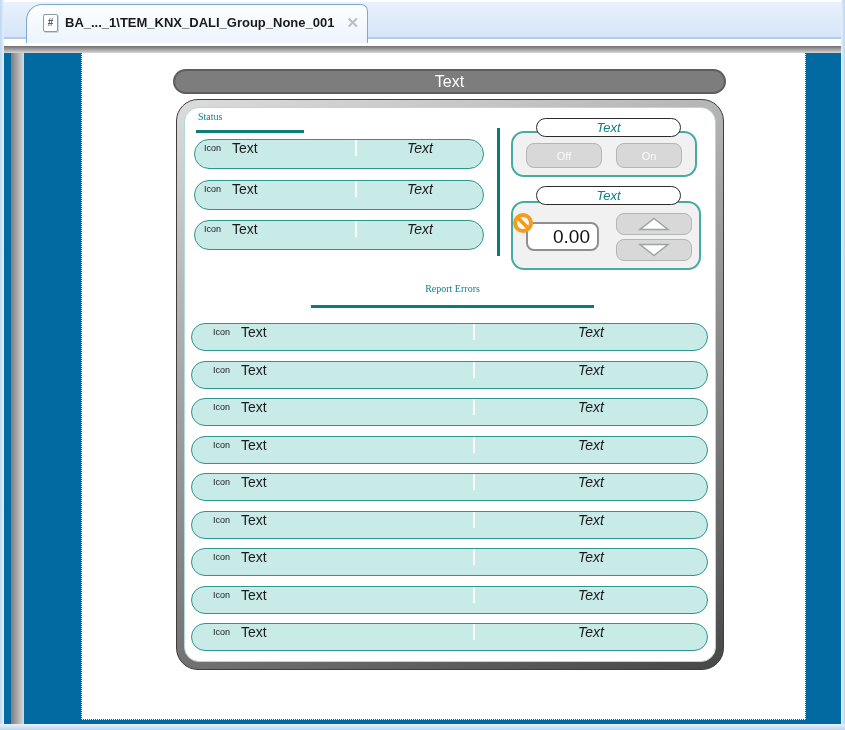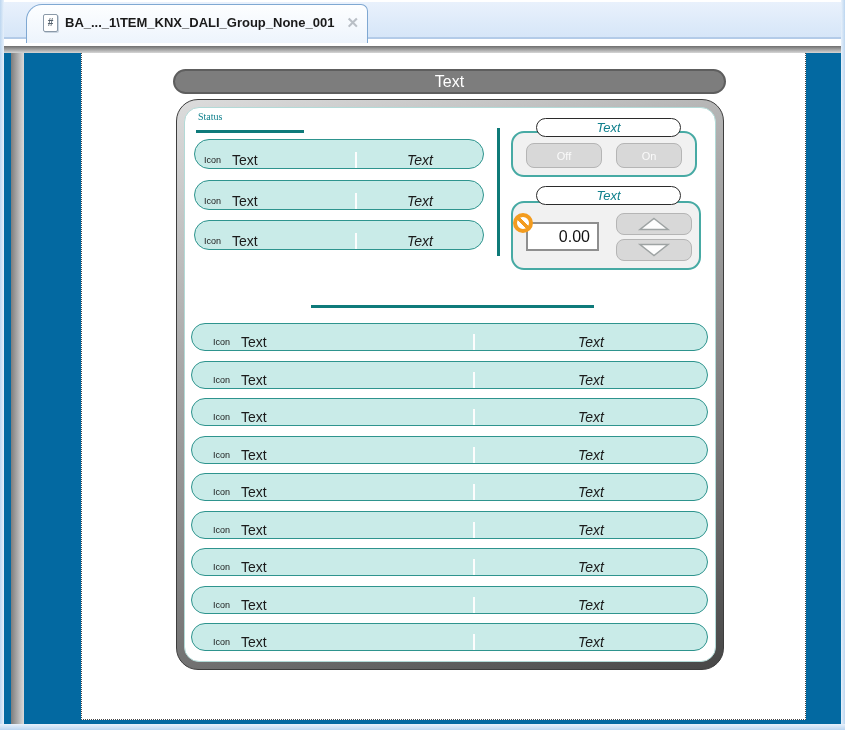--- a/index.html
+++ b/index.html
@@ -59,21 +59,21 @@
                 display:flex; align-items:center; justify-content:center; }
   .panel { position:absolute; left:94px; top:46px; width:548px; height:571px;
            border-radius:22px; border:1px solid #3d3d3d;
            background: linear-gradient(160deg,#dcdcdc 0%,#a8a8a8 35%,#787878 70%,#474747 100%); }
   .panel-inner { position:absolute; left:7px; top:7px; right:7px; bottom:7px;
                  background:#ffffff; border:1px solid #b2dad7; border-radius:15px; }
 
   .heading { position:absolute; color:#11808d; font-size:10px;font-family:Liberation Serif, serif; }
   .underline { position:absolute; height:3px; background:#0e7a7a; }
 
-  .pill { position:absolute; display:flex; align-items:flex-end;
+  .pill { position:absolute; display:flex; align-items:flex-start;
           background:#c9ebe8; border:1px solid #2e948e; border-radius:15px;
           color:#1a1a1a; }
   .pill-left { display:flex; align-items:center; border-right:2px solid #fdfdfd; }
   .icon-label { font-size:9px; color:#1a1a1a; }
   .pill-text { font-size:14px; margin-left:11px; }
   .pill-right { flex:1; display:flex; align-items:center; justify-content:center;
                 font-style:italic; font-size:14px; }
   .status-row { left:112px; width:290px; height:30px; }
   .status-row .pill-left { width:162px; padding-left:9px; flex:none; }
   .report-row { left:109px; width:517px; height:28px; border-radius:14px; }
@@ -87,23 +87,23 @@
   .group-oval { position:absolute; width:145px; height:19px; background:#ffffff;
                 border:1px solid #2b2b2b; border-radius:10px; z-index:3;
                 color:#11808d; font-style:italic; font-size:13px;
                 display:flex; align-items:center; justify-content:center; }
   .gray-btn { position:absolute; background:#d8d8d8; border:1px solid #b5b5b5;
               border-radius:8px; color:#fafafa; font-size:11px;
               display:flex; align-items:center; justify-content:center; }
   .spin-btn { position:absolute; background:#d8d8d8; border:1px solid #b5b5b5;
               border-radius:8px; display:flex; align-items:center; justify-content:center; }
   .spin-input { position:absolute; left:444px; top:169px; width:73px; height:29px;
-                background:#ffffff; border:2px solid #8f8f8f; border-radius:0;
+                background:#ffffff; border:2px solid #8f8f8f; border-radius:8px;
                 font-family:"Liberation Sans",sans-serif;
-                font-size:16px; color:#111; text-align:right; padding-right:7px; }
+                font-size:19px; color:#111; text-align:right; padding-right:7px; }
   .no-icon { position:absolute; left:431px; top:160px; width:20px; height:20px;
              border-radius:50%; border:4px solid #f39c1f; background:
              linear-gradient(45deg, #fff 40%, #f39c1f 40%, #f39c1f 60%, #fff 60%);
              z-index:2; }
 </style>
 </head>
 <body>
 
 <div id="window">
 
@@ -169,20 +169,21 @@
         <svg width="34" height="14" viewBox="0 0 34 14">
             <polygon points="17,1.5 31,12.5 3,12.5" fill="#fdfdfd" stroke="#9ea3a3" stroke-width="1.5"></polygon>
           </svg>
       </button>
       <button class="spin-btn" style="left:534px; top:186px; width:76px; height:22px;">
         <svg width="34" height="14" viewBox="0 0 34 14">
             <polygon points="3,1.5 31,1.5 17,12.5" fill="#fdfdfd" stroke="#9ea3a3" stroke-width="1.5"></polygon>
           </svg>
       </button>
 
+      <div class="heading" style="left:229px; top:230px; width:283px; text-align:center;">Report Errors</div>
       <div class="underline" style="left:229px; top:252px; width:283px;"></div>
 
       <div class="pill report-row" style="top:270px;">
         <div class="pill-left">
           <span class="icon-label">Icon</span>
           <span class="pill-text">Text</span>
         </div>
         <div class="pill-right">Text</div>
       </div>
       <div class="pill report-row" style="top:308px;">

